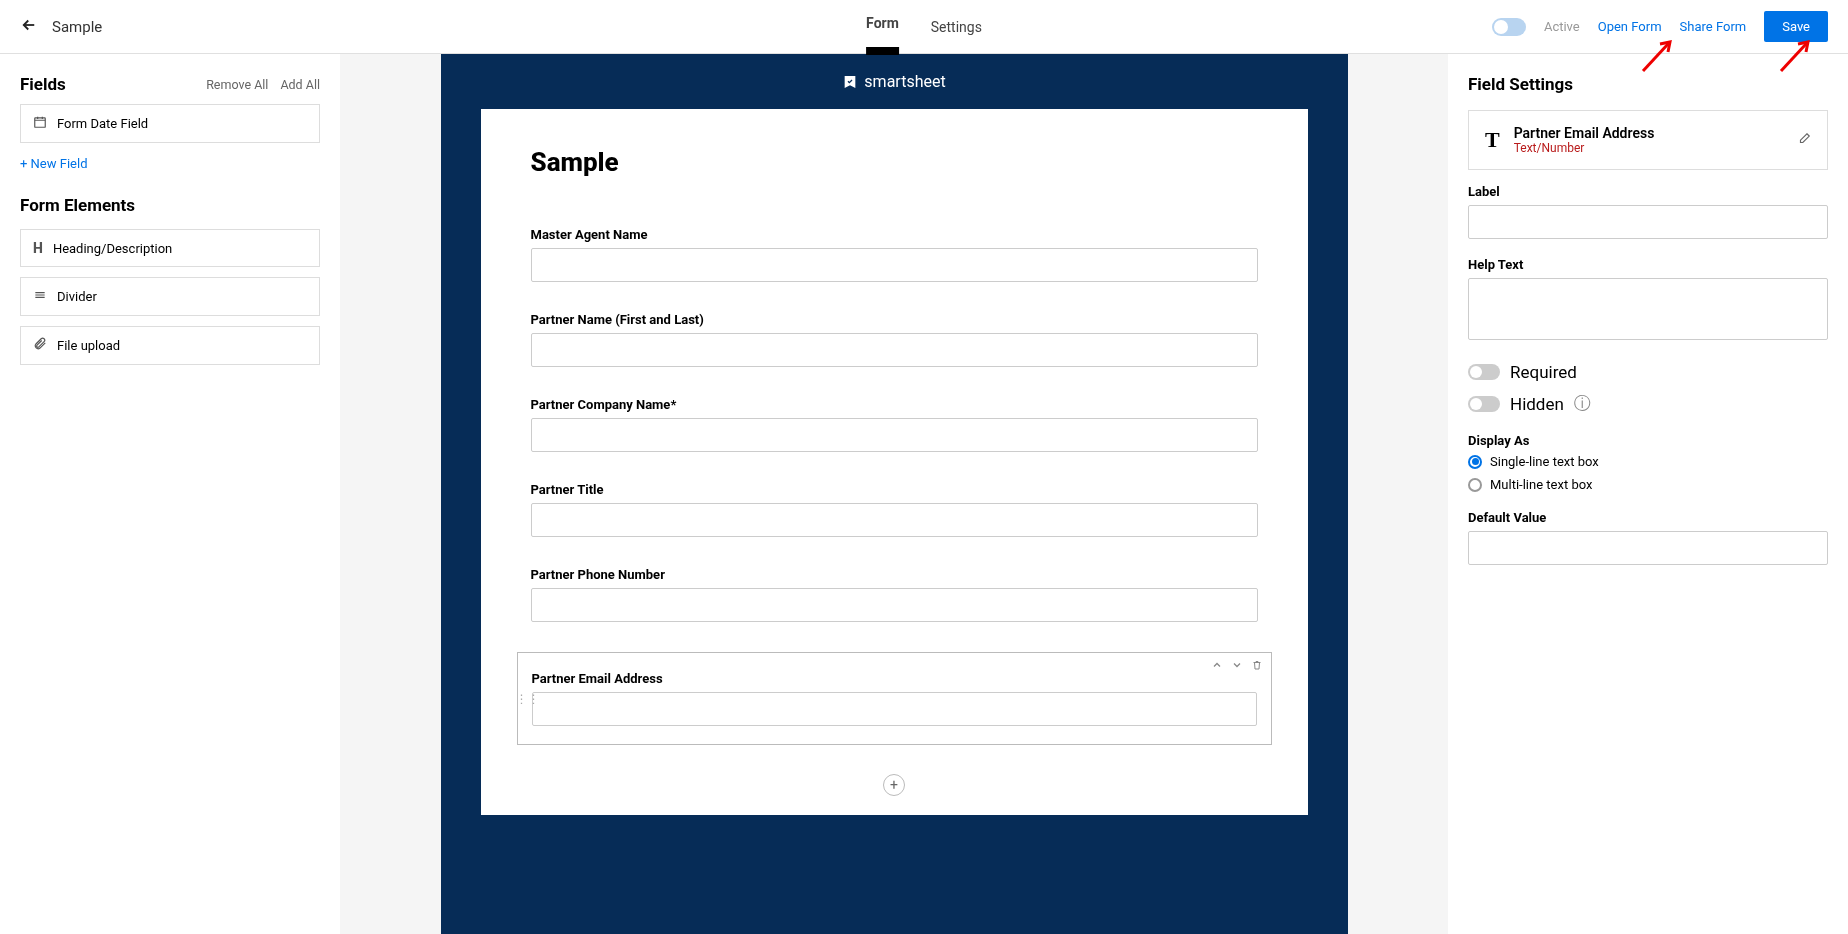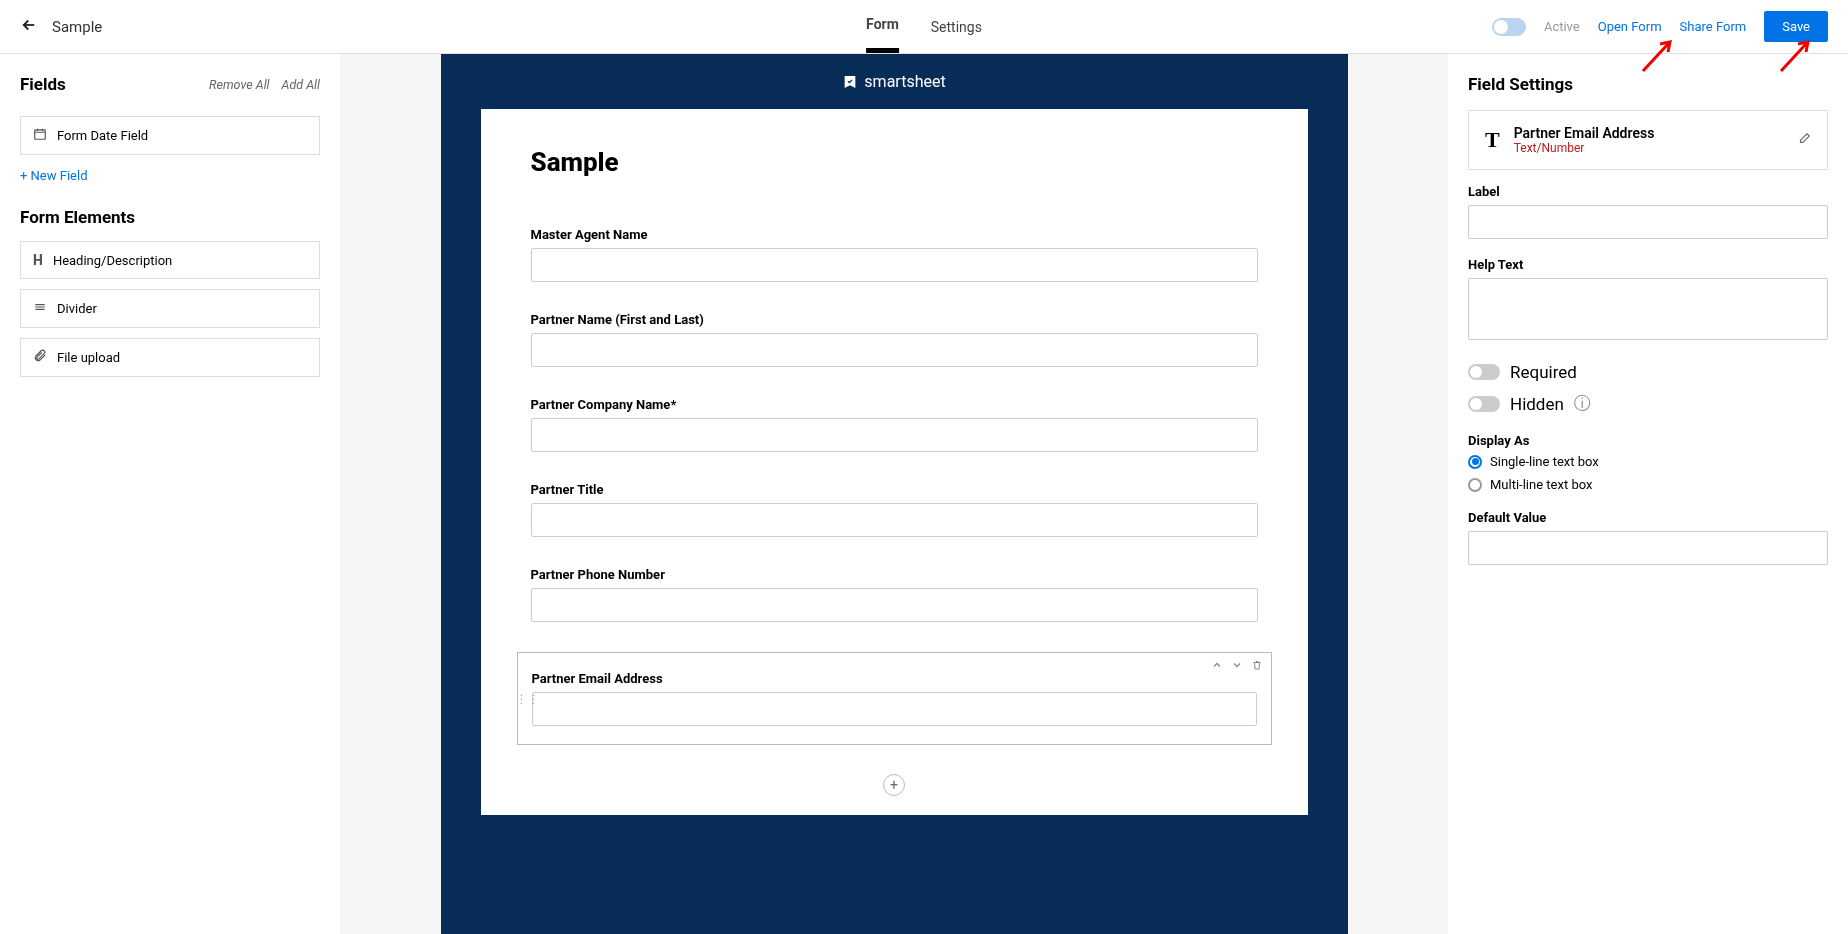--- a/index.html
+++ b/index.html
@@ -9,35 +9,35 @@
 .toolbar {
   display: flex; align-items: center; justify-content: space-between;
   height: 54px; background: #fff; border-bottom: 1px solid #e0e0e0;
   padding: 0 20px;
 }
 .toolbar-left { display: flex; align-items: center; gap: 14px; }
 .back-arrow { font-size: 18px; cursor: pointer; color: #222; }
 .page-title { font-size: 15px; color: #333; }
 .toolbar-center { display:flex; gap: 32px; height:100%; align-items: center; position:absolute; left:50%; transform:translateX(-50%);}
 .tab { font-size:14px; color:#444; padding: 16px 0; cursor:pointer; }
-.tab.active { font-weight:700; border-bottom: 5px solid #000000; }
+.tab.active { font-weight:700; border-bottom: 8px solid #000000; }
 .toolbar-right { display:flex; align-items:center; gap: 18px; }
 .switch { width:34px; height:18px; border-radius:10px; background:#b8d4f0; position:relative; cursor:pointer;}
 .switch .knob { width:14px; height:14px; background:#fff; border-radius:50%; position:absolute; top:2px; left:2px;}
 .status-label { font-size:13px; color:#999; }
 .link-btn { font-size:13px; color:#0073e6; cursor:pointer; }
 .save-btn { background:#0073e6; color:#fff; font-size:13px; padding:8px 18px; border:none; border-radius:2px; cursor:pointer;}
 
 .columns { display:flex; height: calc(100vh - 54px); }
 
 
 .left-panel { width: 340px; background:#fff; padding: 20px; }
-.panel-header { display:flex; align-items:center; justify-content:space-between; margin-bottom:22px;}
+.panel-header { display:flex; align-items:center; justify-content:space-between; margin-bottom:10px;}
 .panel-header h3 { font-size:17px; font-weight:700; }
-.panel-header .actions { display:flex; gap:12px;font-style:italic; }
+.panel-header .actions { display:flex; gap:12px; }
 .panel-header .actions span { font-size:12.5px; color:#666; cursor:pointer;}
 .field-item { border:1px solid #ddd; background:#fff; padding:10px 12px; font-size:13px; display:flex; align-items:center; gap:10px; margin-bottom:10px; cursor:pointer;text-align:right;}
 .field-icon { font-size:14px; color:#555;}
 .new-field { color:#0073e6; font-size:13px; cursor:pointer; margin-bottom:24px; display:inline-block;}
 .subheader { font-size:17px; font-weight:700; margin-bottom:14px;}
 
 
 .center-canvas { flex:1; background:#f5f5f5; display:flex; justify-content:center; padding: 0 10px; overflow:auto;}
 .form-wrap { width: 907px; background:#062c57; padding: 0 0 50px 0; min-height:100%;}
 .brand-bar { text-align:center; padding: 18px 0; color:#fff; font-size:16px; display:flex; justify-content:center; align-items:center; gap:6px;}

